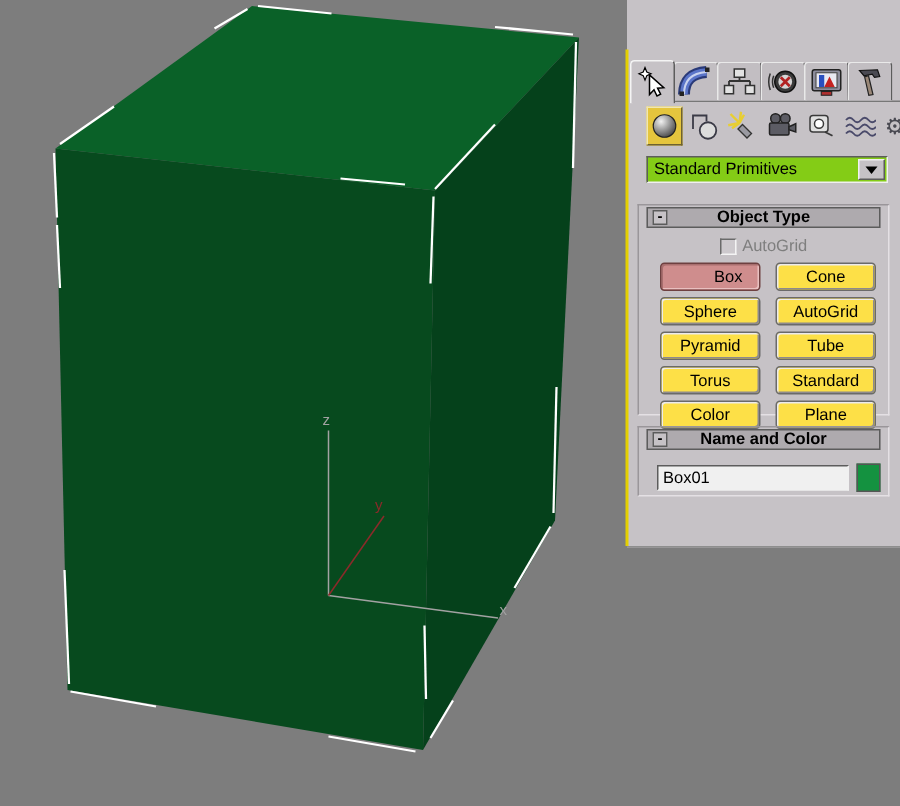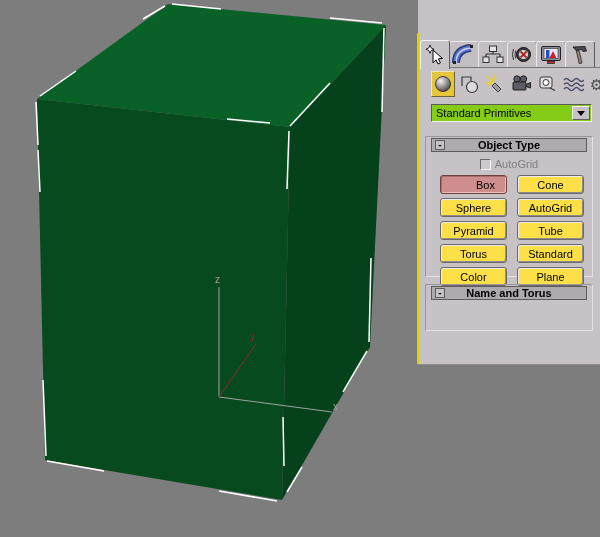--- a/index.html
+++ b/index.html
@@ -253,19 +253,23 @@
         <div class="ot-btn">Torus</div>
         <div class="ot-btn">Standard</div>
         <div class="ot-btn">Color</div>
         <div class="ot-btn">Plane</div>
       </div>
     </div>
 
     <div class="rollout" id="rollout-name-color">
       <div class="rollout-header">
         <span class="collapse-box">-</span>
-        <span>Name and Torus</span>
+        <span>Name and Color</span>
+      </div>
+      <div class="name-row">
+        <input id="name-field" type="text" value="Box01" style="">
+        <span id="color-swatch" style="background-color: rgb(20, 146, 64);"></span>
       </div>
     </div>
   </div>
 
   <div id="vp-active-border" style="background-color: rgb(227, 207, 0);"></div>
 </div>
 
 </body></html>

